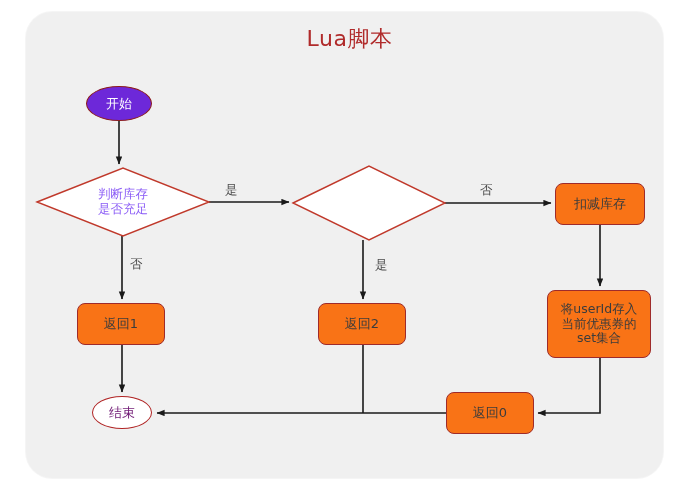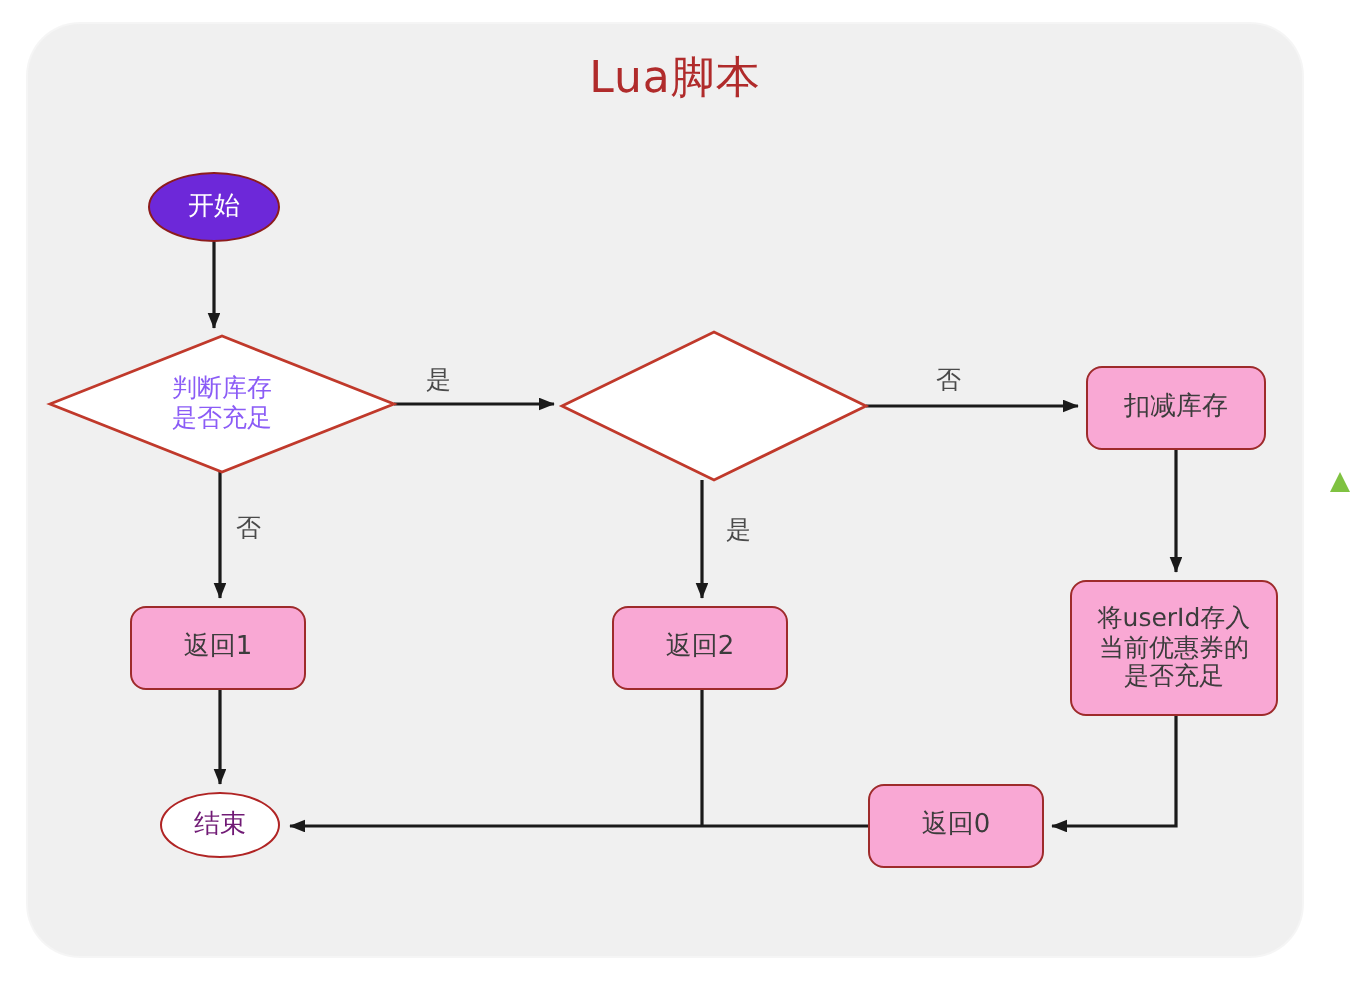--- a/index.html
+++ b/index.html
@@ -9,21 +9,21 @@
   }
   body {
     width: 675px;
     height: 491px;
     font-family: "DejaVu Sans", "Liberation Sans", sans-serif;
     overflow: hidden;
     position: relative;
   }
   #canvas {
     position: absolute;
-    left: 0;
+    left: 12px;
     top: 0;
     width: 567px;
     height: 491px;
   }
   .panel {
     position: absolute;
     left: 14px;
     top: 12px;
     width: 637px;
     height: 466px;
@@ -76,21 +76,21 @@
     top: 396px;
     width: 60px;
     height: 33px;
     border-radius: 50%;
     background: #ffffff;
     border: 1.3px solid #b02424;
     color: #701a75;
     font-size: 13px;
   }
   .box {
-    background: #f9a8d4;
+    background: #f97316;
     border: 1.3px solid #9e2b2b;
     border-radius: 8px;
     font-size: 13px;
   }
   .box-return1 { left: 65px;  top: 303px; width: 88px;  height: 42px; }
   .box-return2 { left: 306px; top: 303px; width: 88px;  height: 42px; }
   .box-return0 { left: 434px; top: 392px; width: 88px;  height: 42px; }
   .box-deduct  { left: 543px; top: 183px; width: 90px;  height: 42px; }
   .box-setadd  { left: 535px; top: 290px; width: 104px; height: 68px; font-size: 12.5px; }
 
@@ -190,21 +190,21 @@
   </div>
 
 
   <div class="node box box-deduct">
     <span>扣减库存</span>
   </div>
 
   <div class="node box box-setadd">
     <span>将userId存入
 当前优惠券的
-是否充足</span>
+set集合</span>
   </div>
 
   <div class="node box box-return1">
     <span>返回1</span>
   </div>
 
   <div class="node box box-return2">
     <span>返回2</span>
   </div>
 

